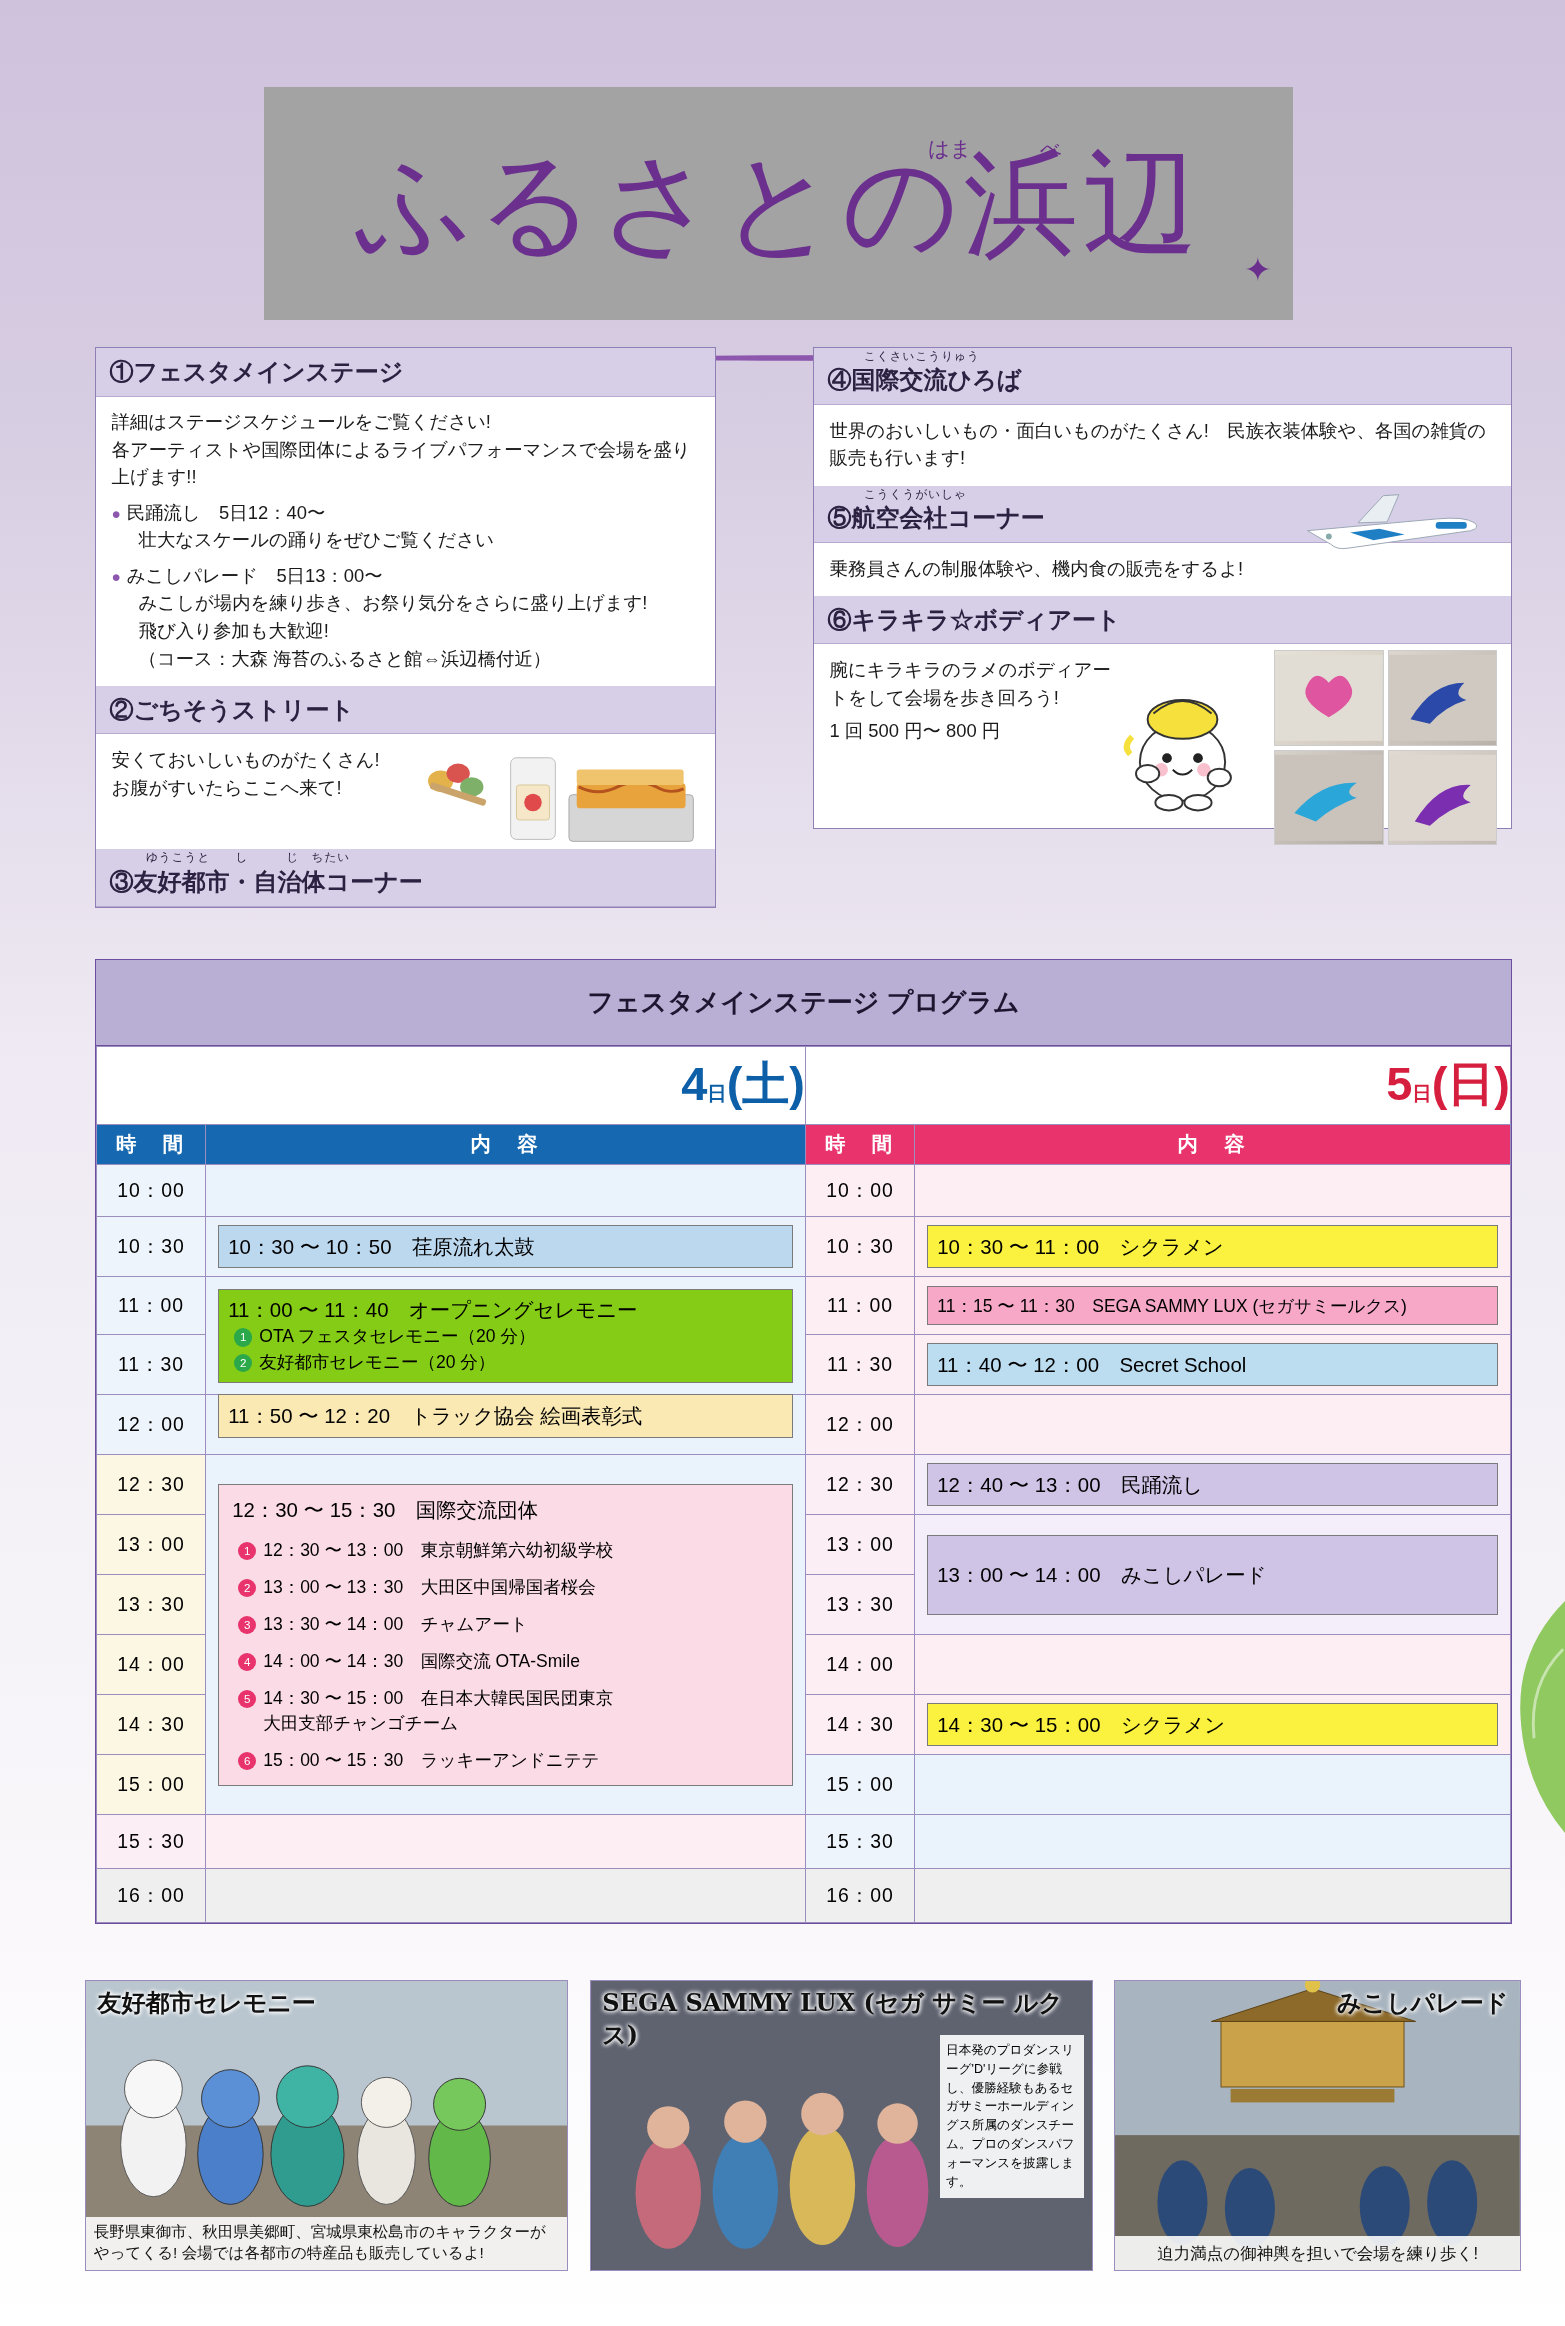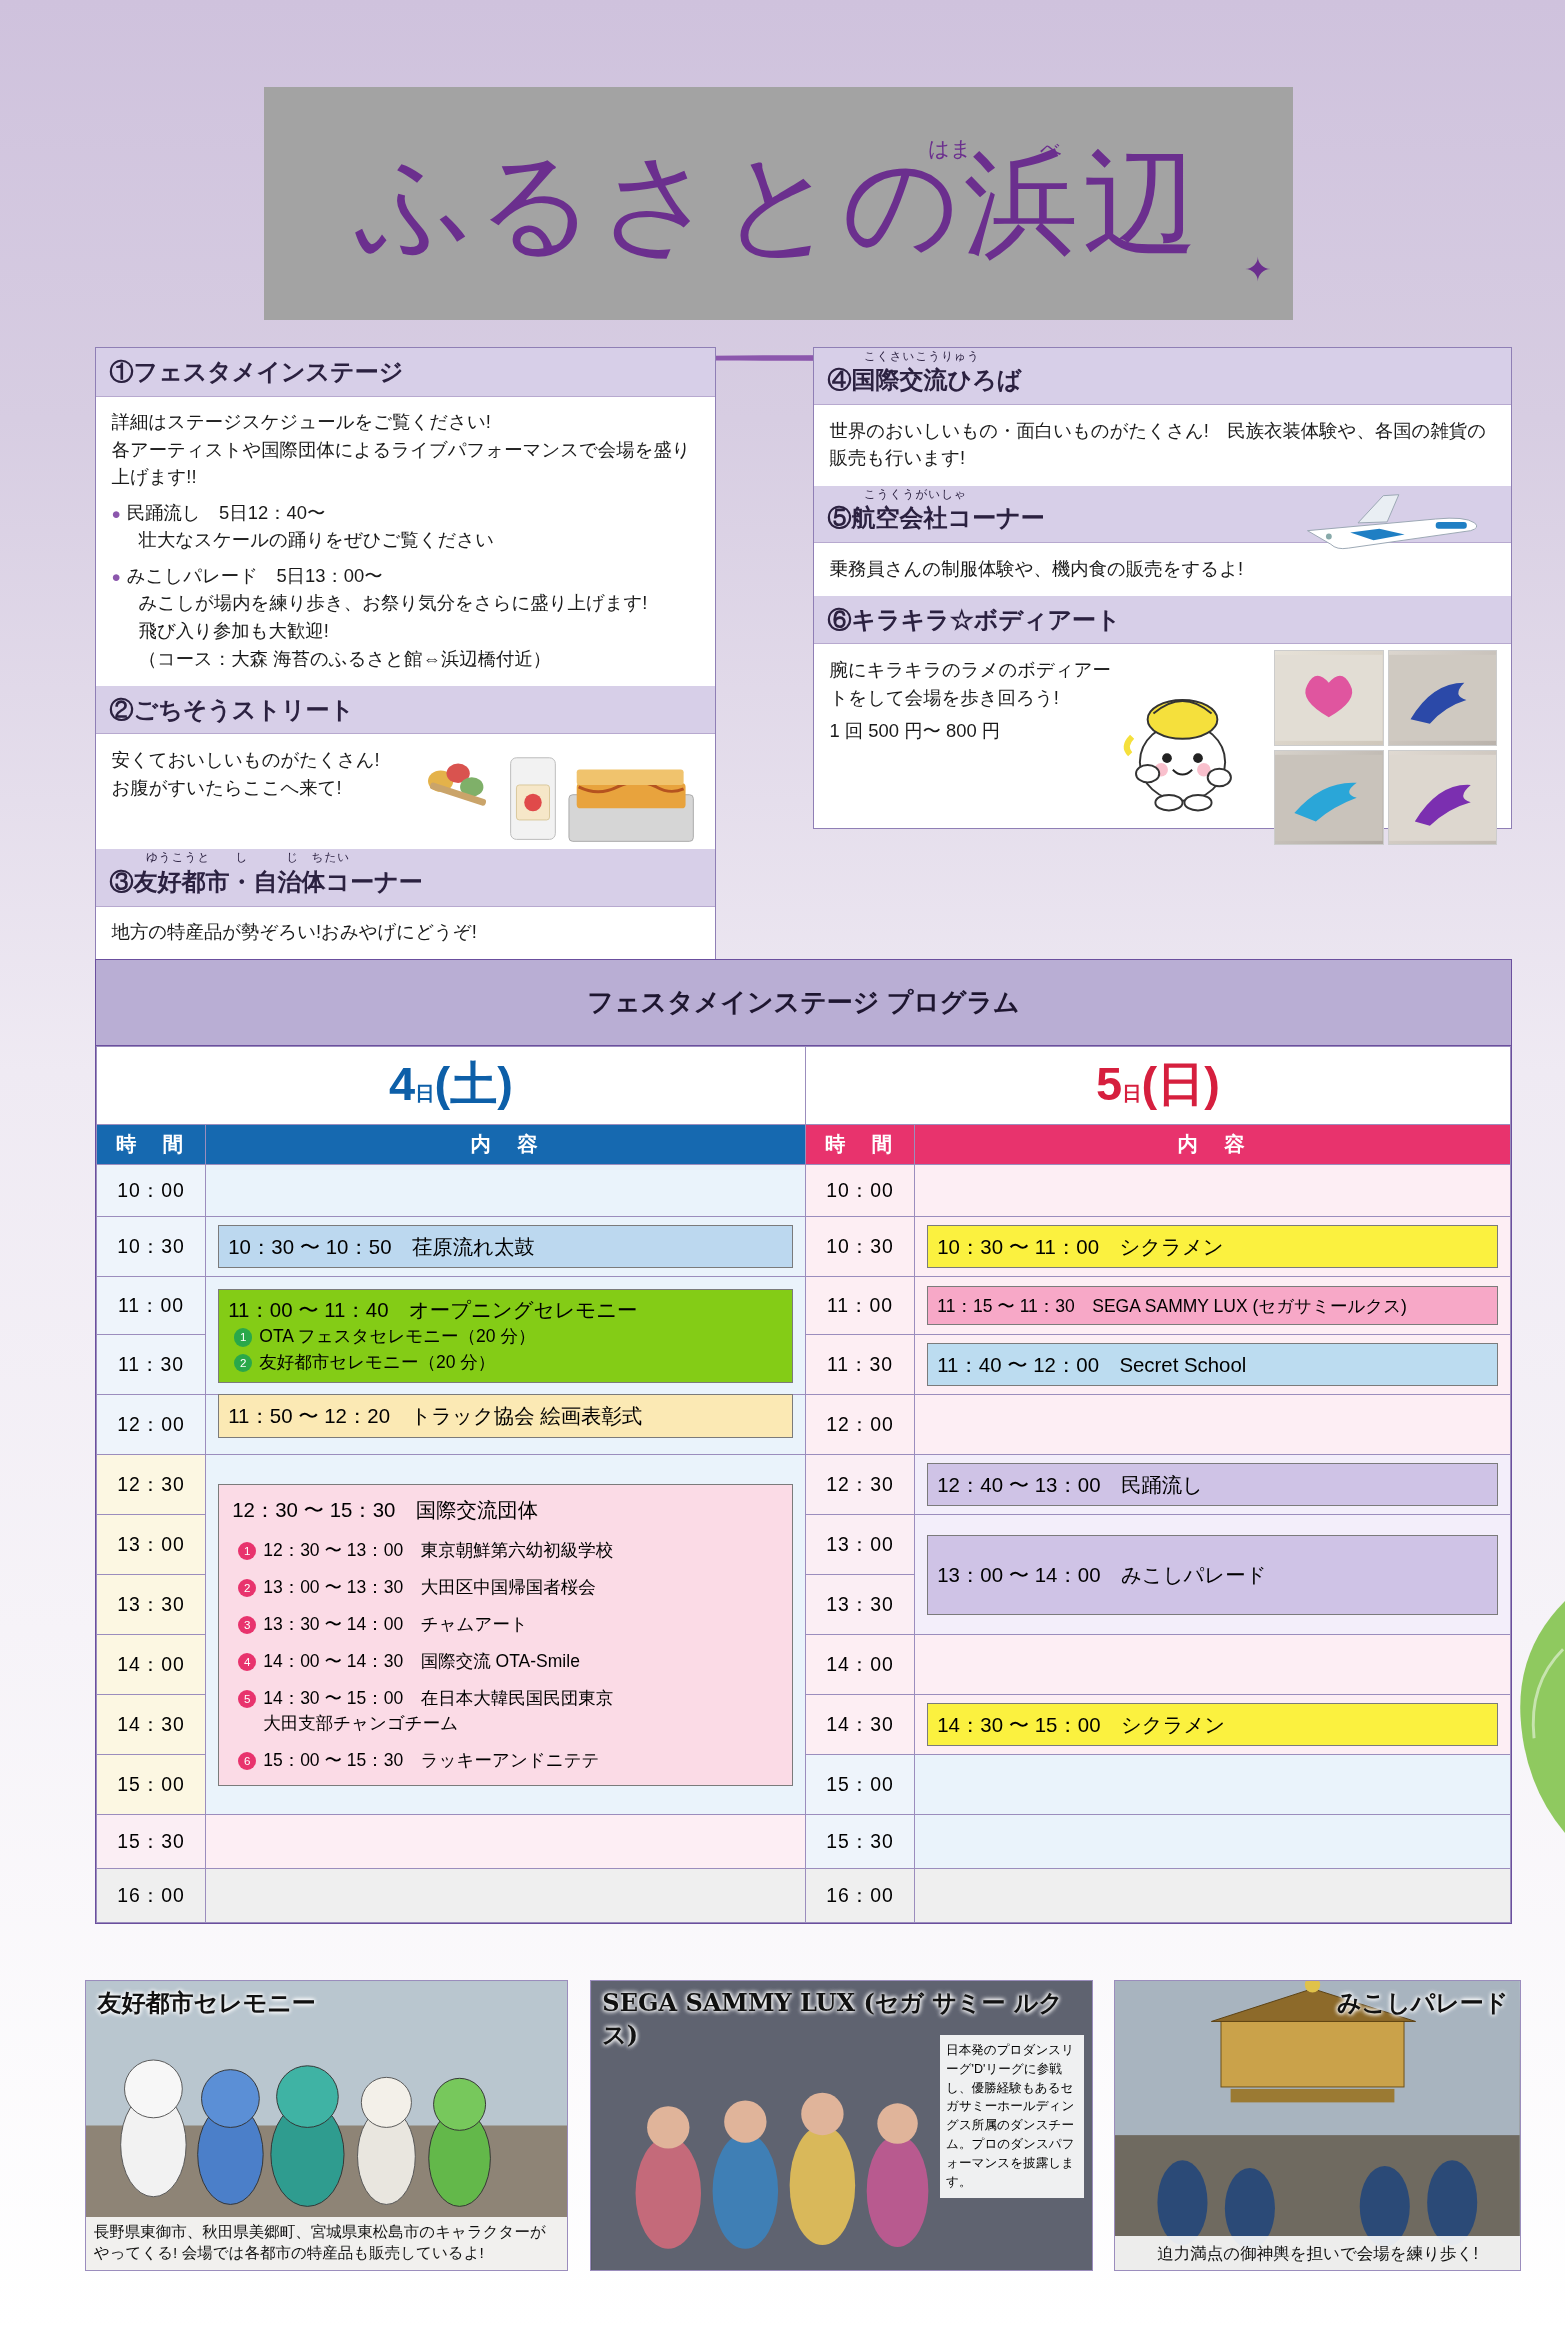--- a/index.html
+++ b/index.html
@@ -88,21 +88,21 @@
     position:absolute; left:95px; top:959px; width:1417px;
     border:1.9px solid #6b4f9e; background:#fff;
   }
   .prog-title {
     background:#b9aed4; color:#1e1630; text-align:center;
     font-size:26px; font-weight:bold; padding:25px 0;
     border-bottom:1.9px solid #6b4f9e;
   }
   table.sched { width:100%; border-collapse:collapse; table-layout:fixed; }
   table.sched td { border:1px solid #9b8dbd; vertical-align:middle; }
-  .dayhdr { text-align:center; padding:5.8px 0 7.8px 0; font-weight:bold; }
+  .dayhdr { text-align:right; padding:5.8px 0 7.8px 0; font-weight:bold; }
   .dayhdr .num { font-size:47px; }
   .dayhdr .sm { font-size:19.4px; }
   .day-sat { color:#0d5fa8; }
   .day-sun { color:#d61f3e; }
   .colhdr-time, .colhdr-body { color:#fff; text-align:center; font-size:20.4px; font-weight:bold; padding:5.8px 0; letter-spacing:2.9px; }
   .hdr-blue { background:#1669b0; }
   .hdr-pink { background:#e8336d; }
   .time-cell { text-align:center; font-size:19.4px; letter-spacing:1px; width:109px; }
   .tc-blue { background:#eef4fb; }
   .tc-pink { background:#fdeef3; }
@@ -209,23 +209,20 @@
         <rect x="180" y="48" width="128" height="48" rx="4" fill="#d6d6d6" stroke="#a9a9a9"></rect>
         <rect x="188" y="36" width="112" height="26" rx="4" fill="#e8a33d"></rect>
         <path d="M190 40 q20 10 40 0 q20 -10 40 0 q14 8 28 2" stroke="#b5531f" stroke-width="3" fill="none"></path>
         <rect x="188" y="22" width="110" height="16" rx="3" fill="#f0c36d"></rect>
       </svg>
     </div>
 
     <div class="sec-head">
       <span class="ruby" style="left:50px;">ゆうこうと　　し　　　じ　ちたい</span>
       <span style="display:inline-block; margin-top:8.7px;">③友好都市・自治体コーナー</span>
-    </div>
-    <div class="sec-body" style="min-height:54px;">
-      <div>地方の特産品が勢ぞろい!おみやげにどうぞ!</div>
     </div>
   </div>
 
   <div class="panel-right">
 
     <div class="sec-head">
       <span class="ruby" style="left:50px;">こくさいこうりゅう</span>
       <span style="display:inline-block; margin-top:8.7px;">④国際交流ひろば</span>
     </div>
     <div class="sec-body">

